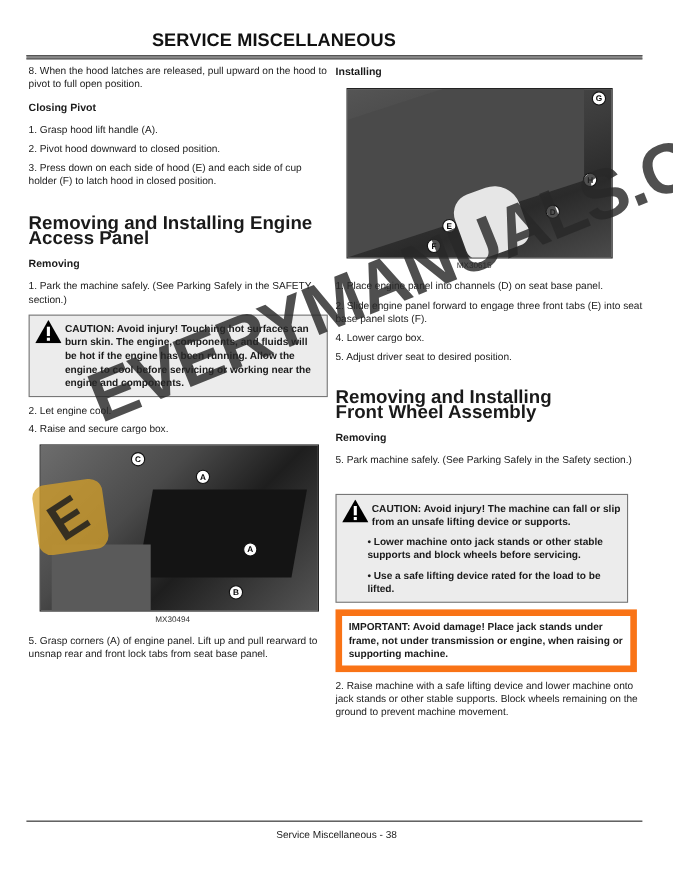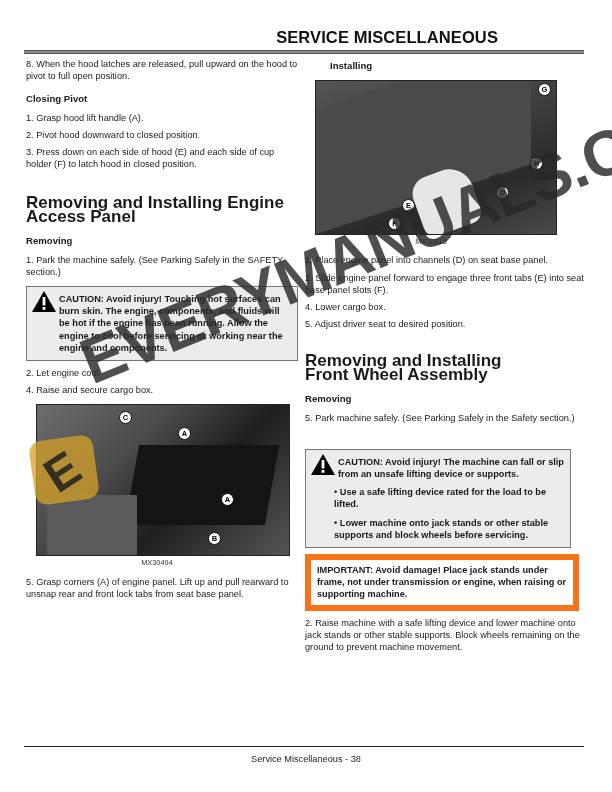--- a/index.html
+++ b/index.html
@@ -1,21 +1,21 @@
 <!DOCTYPE html>
 <html><head>
 <meta charset="utf-8">
 <style>
   html, body { margin: 0; padding: 0; background: #ffffff; }
   body {
     width: 612px; height: 792px; position: relative; overflow: hidden;
     font-family: "Liberation Sans", sans-serif; color: #1a1a1a;
   }
   .page-title {
-    position: absolute; top: 28px; left: 0; width: 498px; text-align: right;
+    position: absolute; top: 28px; left: 0; width: 498px; text-align: center;
     font-size: 16.5px; font-weight: bold; letter-spacing: 0.1px; color: #111;
   }
   .title-rule {
     position: absolute; top: 50px; left: 24px; width: 560px; height: 4px;
     background: #8a8a8a; border-top: 1px solid #555; border-bottom: 1px solid #555; box-sizing: border-box;
   }
   .col { position: absolute; top: 58px; width: 272px; font-size: 9.2px; line-height: 12.2px; }
   .col.left { left: 26px; }
   .col.right { left: 305px; width: 280px; }
   p { margin: 0 0 5px 0; }
@@ -91,21 +91,21 @@
     <div class="callout" style="left:141px;top:22px;">A</div>
     <div class="callout" style="left:184px;top:88px;">A</div>
     <div class="callout" style="left:171px;top:127px;">B</div>
   </div>
   <div class="fig-caption" style="width:262px;">MX30494</div>
 
   <p>5.  Grasp corners (A) of engine panel. Lift up and pull rearward to unsnap rear and front lock tabs from seat base panel.</p>
 </div>
 
 <div class="col right">
-  <div class="sub-h" style="margin-top:2px;margin-left:25px;">Installing</div>
+  <div class="sub-h" style="margin-top:2px;">Installing</div>
 
   <div class="figure" style="width:240px;height:153px;margin:8px 0 0 10px;background:linear-gradient(160deg,#555 0%,#3c3c3c 45%,#2a2a2a 70%,#4b4b4b 100%);">
     <div style="position:absolute;left:0;top:0;width:215px;height:125px;background:#4a4a4a;transform:skewY(-18deg);transform-origin:left top;top:28px;"></div>
     <div style="position:absolute;left:100px;top:90px;width:60px;height:60px;background:#e6e6e6;border-radius:30% 40% 20% 20%;transform:rotate(-20deg);"></div>
     <div class="callout" style="left:222px;top:2px;">G</div>
     <div class="callout" style="left:214px;top:76px;">H</div>
     <div class="callout" style="left:180px;top:105px;">D</div>
     <div class="callout" style="left:86px;top:118px;">E</div>
     <div class="callout" style="left:72px;top:136px;">F</div>
   </div>
@@ -120,22 +120,22 @@
   <div class="sub-h">Removing</div>
   <p>5.  Park machine safely. (See Parking Safely in the Safety section.)</p>
 
   <div class="caution" style="width:250px;margin-top:25px;">
     <svg class="warn-icon" viewBox="0 0 24 21">
       <polygon points="12,0 24,21 0,21" fill="#000"></polygon>
       <rect x="10.6" y="6" width="2.8" height="8.5" fill="#fff"></rect>
       <rect x="10.6" y="16" width="2.8" height="2.8" fill="#fff"></rect>
     </svg>
     <div class="c-body" style="padding-left:24px;">CAUTION: Avoid injury!  The machine can fall or slip from an unsafe lifting device or supports.</div>
+    <div class="bullet">•   Lower machine onto jack stands or other stable supports and block wheels before servicing.</div>
     <div class="bullet">•   Use a safe lifting device rated for the load to be lifted.</div>
-    <div class="bullet">•   Lower machine onto jack stands or other stable supports and block wheels before servicing.</div>
   </div>
 
   <div class="important" style="width:250px;">IMPORTANT: Avoid damage! Place jack stands under frame, not under transmission or engine, when raising or supporting machine.</div>
 
   <p>2.  Raise machine with a safe lifting device and lower machine onto jack stands or other stable supports. Block wheels remaining on the ground to prevent machine movement.</p>
 </div>
 
 <div class="wm-logo">
   <span class="e">E</span>
 </div>

